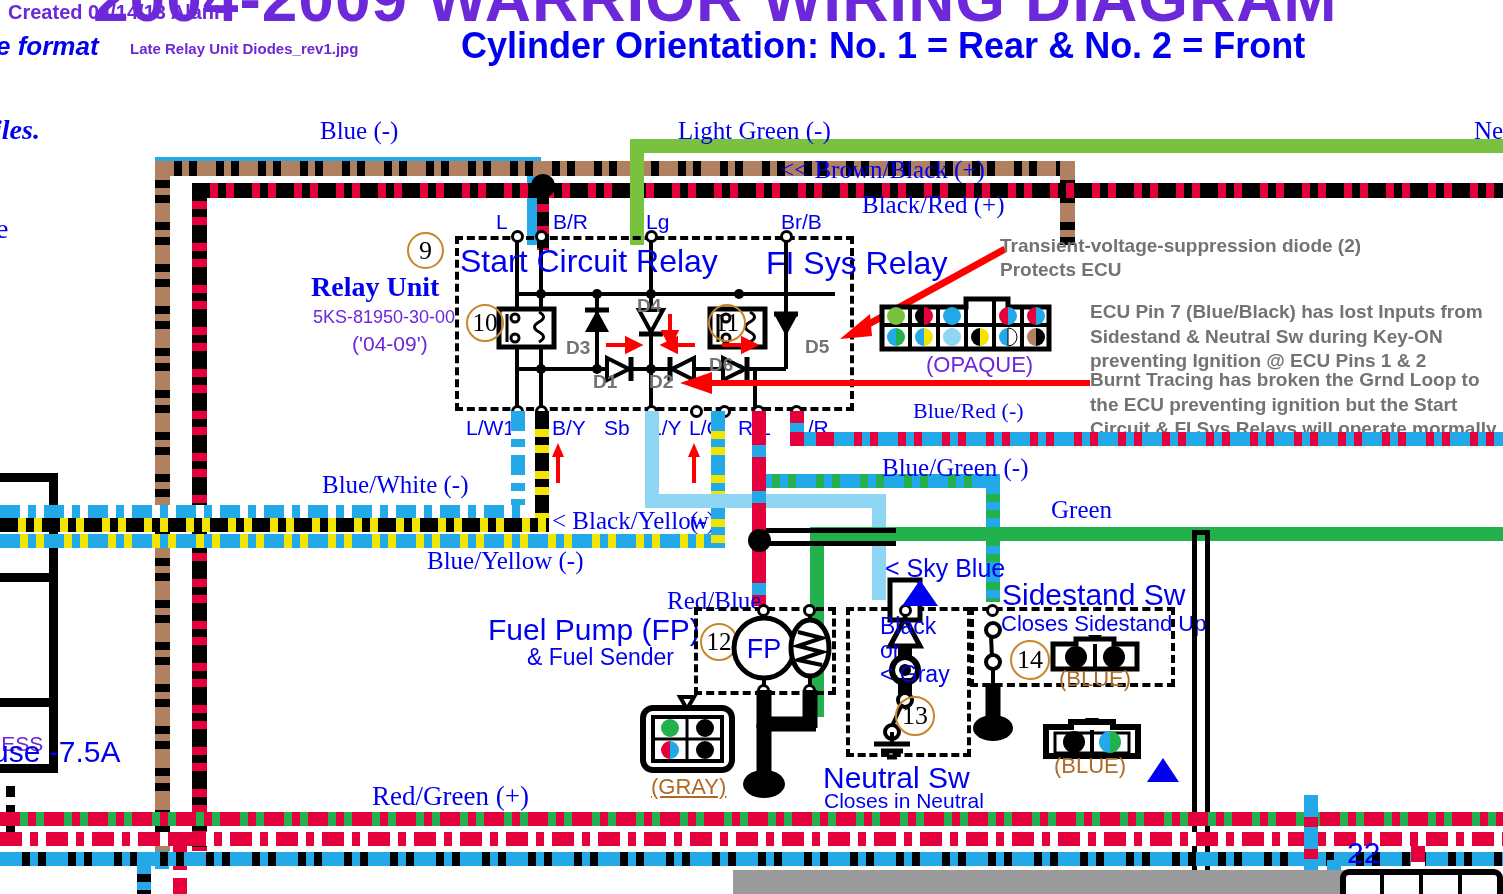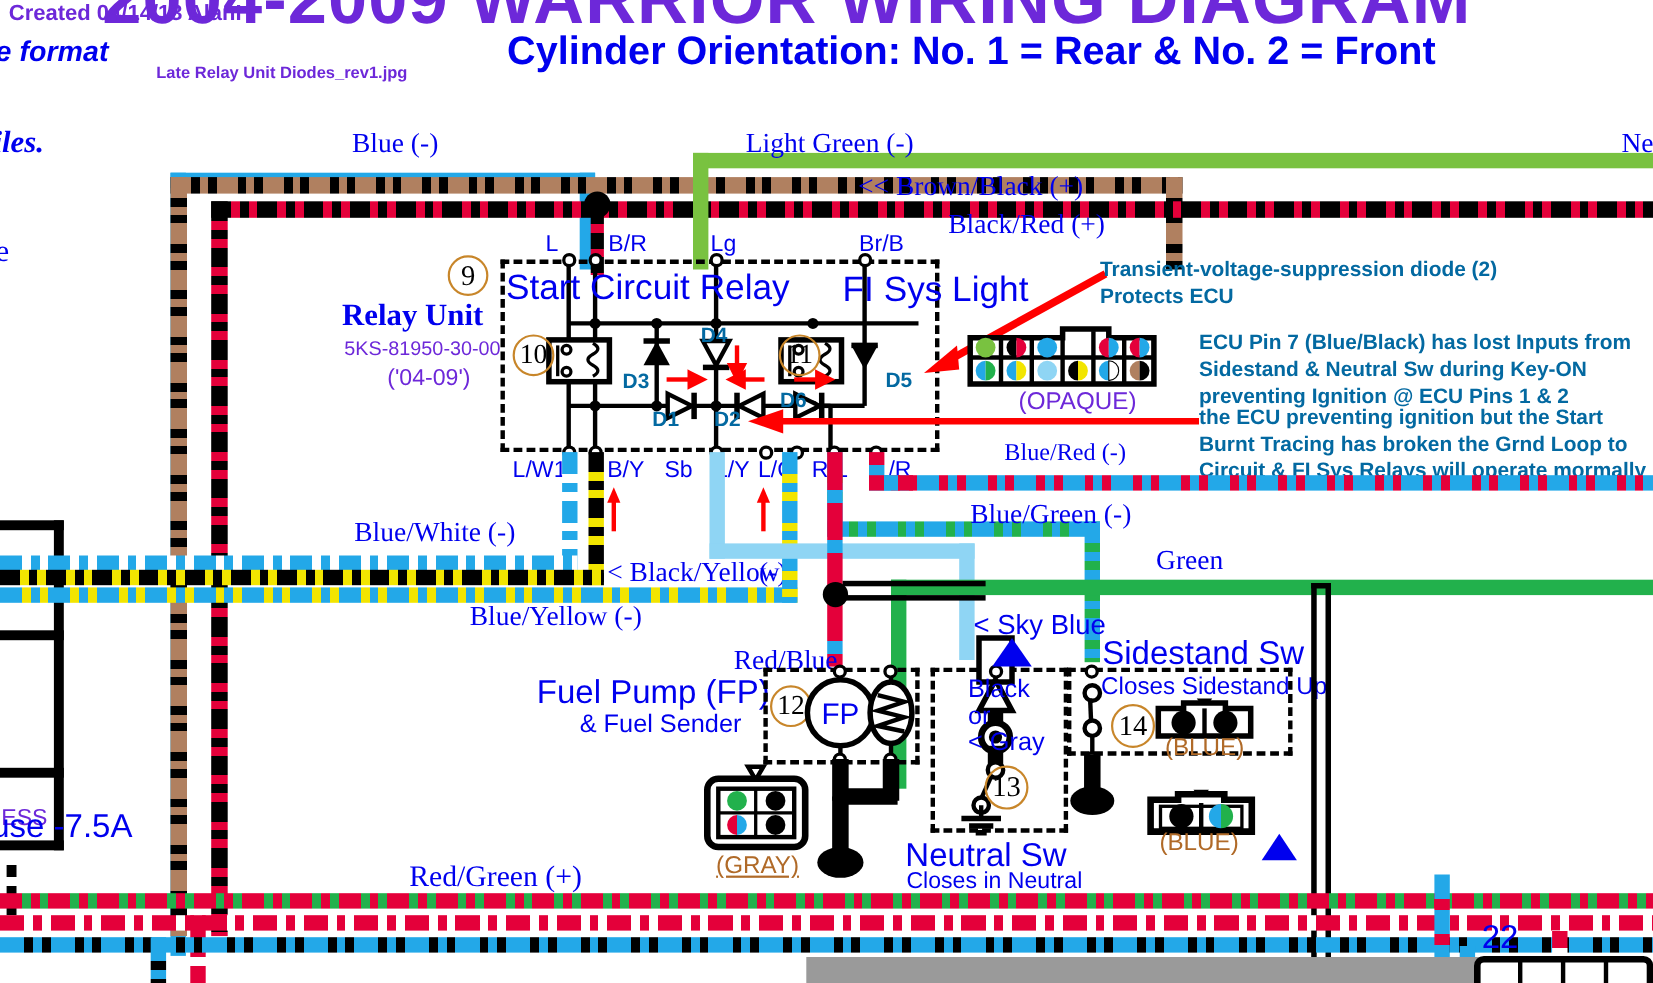--- a/index.html
+++ b/index.html
@@ -2,21 +2,21 @@
 <html><head>
 <meta charset="utf-8">
 <style>
   html,body{margin:0;padding:0;background:#fff;}
   body{width:1503px;height:894px;position:relative;overflow:hidden;
        font-family:"Liberation Sans",sans-serif;}
   .abs{position:absolute;}
   .serif{font-family:"Liberation Serif",serif;}
   .sans{font-family:"Liberation Sans",sans-serif;}
   .blue{color:#0000ee;}
-  .red{color:#0369a1;}
+  .red{color:#737373;}
   .blk{color:#6d28d9;}
   .brn{color:#b06a28;}
   .b{font-weight:bold;}
   .i{font-style:italic;}
   .ctr{text-align:left;}
 
   
   .wire{position:absolute;}
   .solid-blue{background:#23a8e8;}
   .solid-lgreen{background:#79c240;}
@@ -40,21 +40,21 @@
 </style>
 </head>
 <body>
 
 <div class="abs sans b blk" style="left:93px;top:-38px;font-size:64px;letter-spacing:1px;white-space:nowrap;">2004-2009 WARRIOR WIRING DIAGRAM</div>
 
 <div class="abs sans b blk" style="left:8px;top:1px;font-size:20px;">Created 04/14/13 AlanH</div>
 
 <div class="abs sans b i blue" style="left:-4px;top:31px;font-size:26px;">e format</div>
 
-<div class="abs sans b blk" style="left:142px;top:40px;font-size:15px;margin-top:18px;">Late Relay Unit Diodes_rev1.jpg</div>
+<div class="abs sans b blk" style="left:130px;top:40px;font-size:15px;">Late Relay Unit Diodes_rev1.jpg</div>
 
 <div class="abs sans b blue" style="left:461px;top:25px;font-size:36px;white-space:nowrap;">Cylinder Orientation: No. 1 = Rear &amp; No. 2 = Front</div>
 
 <div class="abs serif b i blue" style="left:-6px;top:114px;font-size:28px;">iles.</div>
 <div class="abs serif blue" style="left:-4px;top:213px;font-size:28px;">e</div>
 
 <div class="abs" style="left:-60px;top:473px;width:118px;height:300px;">
   <div class="abs" style="left:0;top:0;width:118px;height:9px;background:#000;"></div>
   <div class="abs" style="left:109px;top:0;width:9px;height:300px;background:#000;"></div>
   <div class="abs" style="left:0;top:100px;width:118px;height:9px;background:#000;"></div>
@@ -168,21 +168,21 @@
       <polygon points="288,103 300,109 288,115"></polygon>
     <line x1="196" y1="80" x2="196" y2="0" stroke-width="0"></line>
   </g>
   <g stroke="#f00" stroke-width="4" fill="#f00">
     <line x1="215" y1="78" x2="215" y2="96"></line>
       <polygon points="209,96 215,108 221,96"></polygon>
   </g>
 </svg>
 
 <div class="lbl sans blue" style="left:460px;top:245px;font-size:32px;">Start Circuit Relay</div>
-<div class="lbl sans blue" style="left:766px;top:247px;font-size:32px;">FI Sys Light</div>
+<div class="lbl sans blue" style="left:766px;top:247px;font-size:32px;">FI Sys Relay</div>
 
 <div class="circnum" style="left:466px;top:304px;width:34px;height:34px;font-size:25px;">10</div>
 <div class="circnum" style="left:708px;top:304px;width:34px;height:34px;font-size:25px;">11</div>
 
 <div class="lbl sans b red" style="left:566px;top:338px;font-size:19px;">D3</div>
 <div class="lbl sans b red" style="left:637px;top:296px;font-size:19px;">D4</div>
 <div class="lbl sans b red" style="left:593px;top:372px;font-size:19px;">D1</div>
 <div class="lbl sans b red" style="left:649px;top:372px;font-size:19px;">D2</div>
 <div class="lbl sans b red" style="left:709px;top:355px;font-size:19px;">D6</div>
 <div class="lbl sans b red" style="left:805px;top:337px;font-size:19px;">D5</div>
@@ -235,22 +235,22 @@
   <div>ECU Pin 7 (Blue/Black) has lost Inputs from</div>
   <div>Sidestand &amp; Neutral Sw during Key-ON</div>
   <div> preventing Ignition @ ECU Pins 1 &amp; 2</div>
 </div>
 
 <svg style="left:670px;top:372px;width:420px;height:22px;" viewBox="0 0 420 22">
   <line x1="420" y1="11" x2="35" y2="11" stroke="#f00" stroke-width="6"></line>
   <polygon points="10,11 42,0 42,22" fill="#f00"></polygon>
 </svg>
 <div class="lbl sans b red" style="left:1090px;top:368px;font-size:19px;line-height:1.3;">
+  <div>Burnt Tracing has broken the Grnd Loop to</div>
   <div>the ECU preventing ignition but the Start</div>
-  <div>Burnt Tracing has broken the Grnd Loop to</div>
   <div>Circuit &amp; FI Sys Relays will operate mormally</div>
 </div>
 
 <div class="conn" style="left:880px;top:297px;width:171px;height:54px;">
   <svg style="left:0;top:0;width:171px;height:54px;" viewBox="0 0 171 54">
     <path d="M2 10 H86 V2 H128 V10 H169 V52 H2 Z" fill="#fff" stroke="#000" stroke-width="5"></path>
     <line x1="2" y1="28" x2="169" y2="28" stroke="#000" stroke-width="4"></line>
     <line x1="30" y1="10" x2="30" y2="52" stroke="#000" stroke-width="4"></line>
     <line x1="58" y1="10" x2="58" y2="52" stroke="#000" stroke-width="4"></line>
     <line x1="86" y1="10" x2="86" y2="52" stroke="#000" stroke-width="4"></line>

